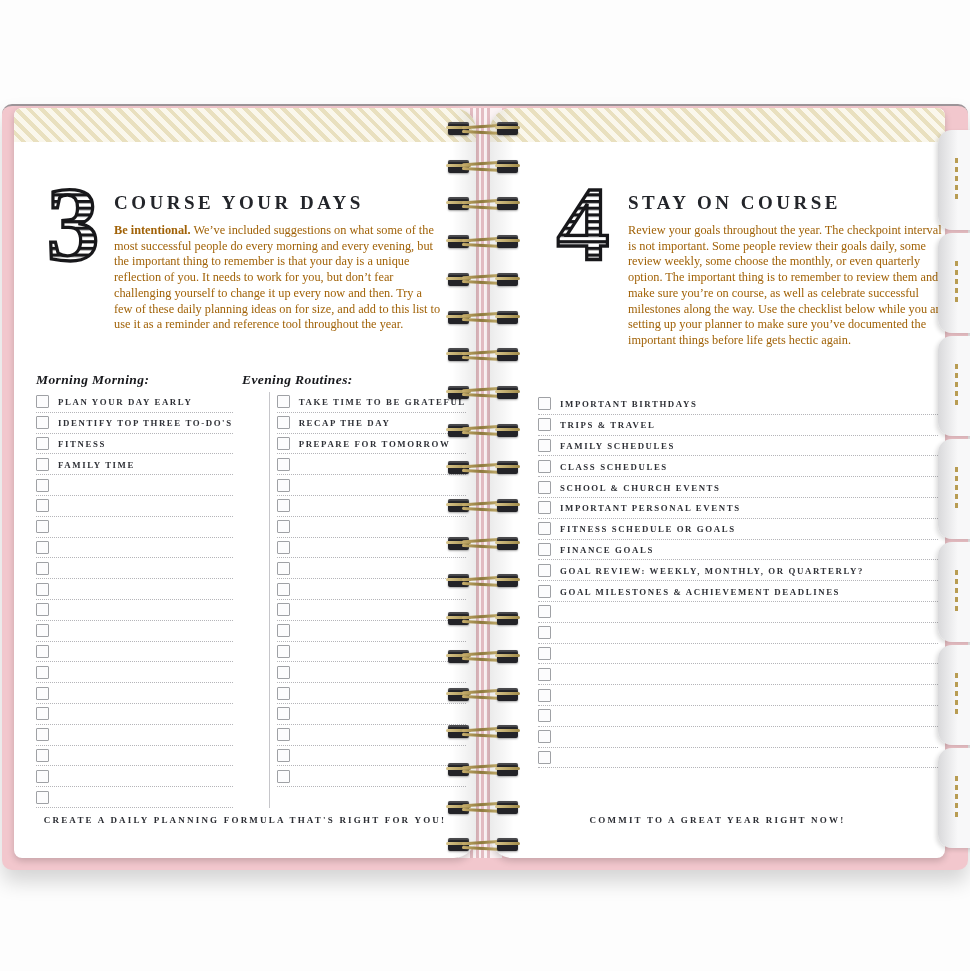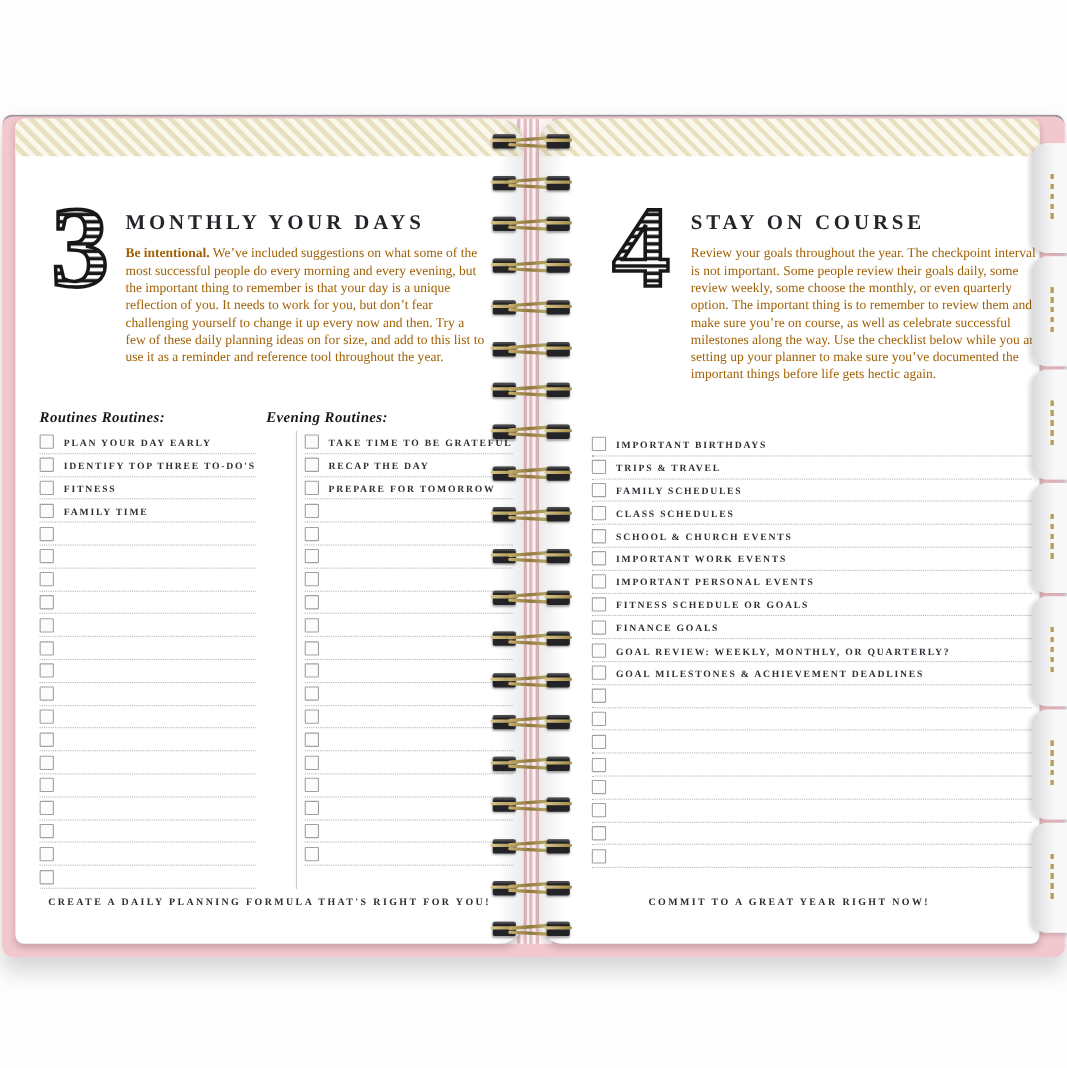--- a/index.html
+++ b/index.html
@@ -98,25 +98,25 @@
         <defs>
           <pattern id="st3" width="80" height="7" patternUnits="userSpaceOnUse">
             <rect width="80" height="7" fill="#ffffff"></rect>
             <rect y="2" width="80" height="3.4" fill="#17171a"></rect>
           </pattern>
         </defs>
         <text x="40" y="86" text-anchor="middle" font-family="Liberation Serif, serif" font-weight="bold" font-size="110" fill="url(#st3)" stroke="#17171a" stroke-width="3.4">3</text>
       </svg>
     </div>
 
-    <div class="chapter-title">MONTHLY YOUR DAYS</div>
+    <div class="chapter-title">COURSE YOUR DAYS</div>
 
     <div class="intro"><span class="lead">Be intentional.</span><span> We’ve included suggestions on what some of the most successful people do every morning and every evening, but the important thing to remember is that your day is a unique reflection of you. It needs to work for you, but don’t fear challenging yourself to change it up every now and then. Try a few of these daily planning ideas on for size, and add to this list to use it as a reminder and reference tool throughout the year.</span></div>
 
-    <div class="col-head h1">Routines Routines:</div>
+    <div class="col-head h1">Morning Morning:</div>
     <div class="col-head h2">Evening Routines:</div>
 
     <div class="cols">
       <div class="col c1">
           <div class="row">
             <span class="cb"></span>
             <span class="lbl">PLAN YOUR DAY EARLY</span>
           </div>
           <div class="row">
             <span class="cb"></span>
@@ -313,24 +313,20 @@
         <div class="row">
           <span class="cb"></span>
           <span class="lbl">CLASS SCHEDULES</span>
         </div>
         <div class="row">
           <span class="cb"></span>
           <span class="lbl">SCHOOL &amp; CHURCH EVENTS</span>
         </div>
         <div class="row">
           <span class="cb"></span>
-          <span class="lbl">IMPORTANT WORK EVENTS</span>
-        </div>
-        <div class="row">
-          <span class="cb"></span>
           <span class="lbl">IMPORTANT PERSONAL EVENTS</span>
         </div>
         <div class="row">
           <span class="cb"></span>
           <span class="lbl">FITNESS SCHEDULE OR GOALS</span>
         </div>
         <div class="row">
           <span class="cb"></span>
           <span class="lbl">FINANCE GOALS</span>
         </div>

